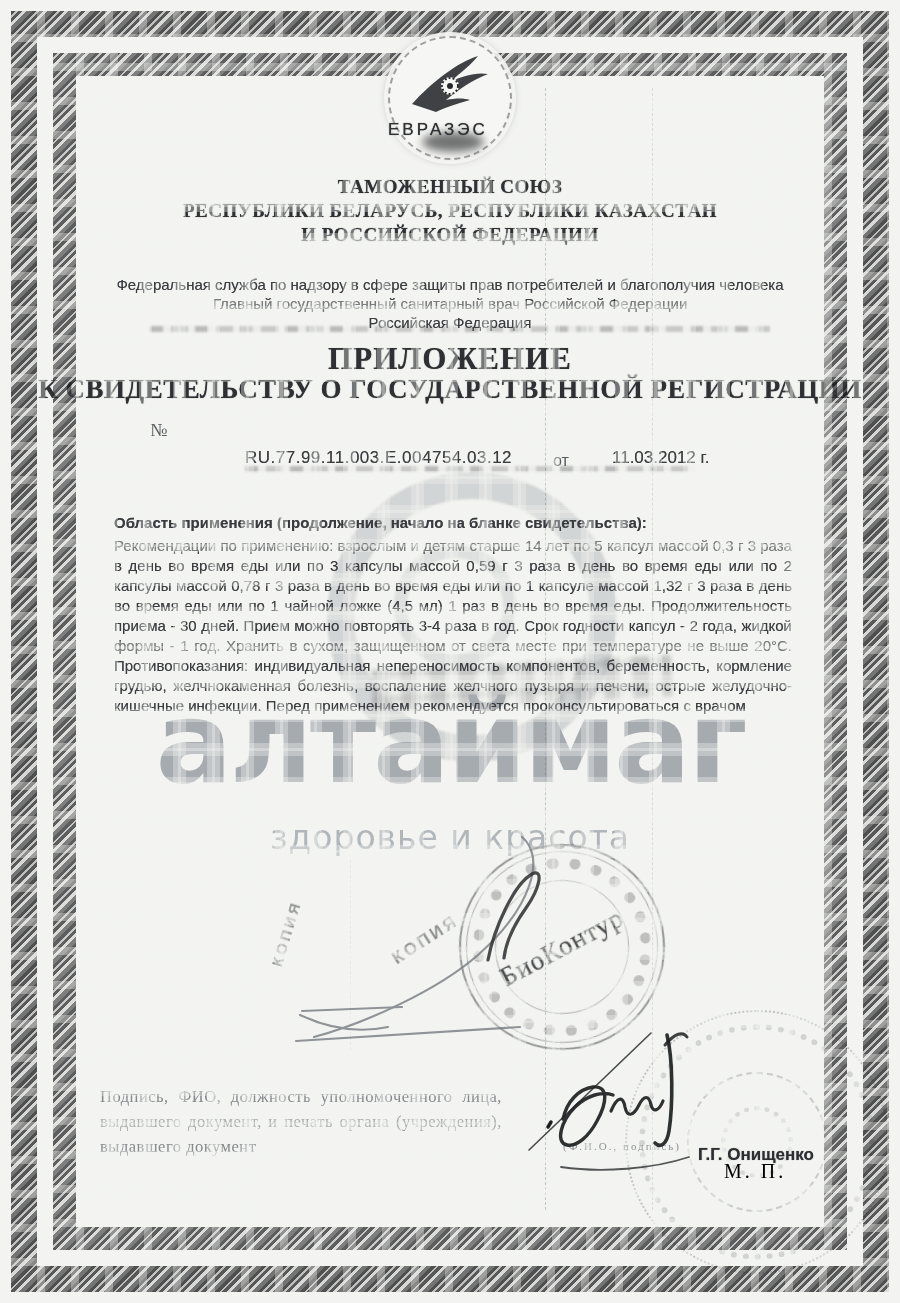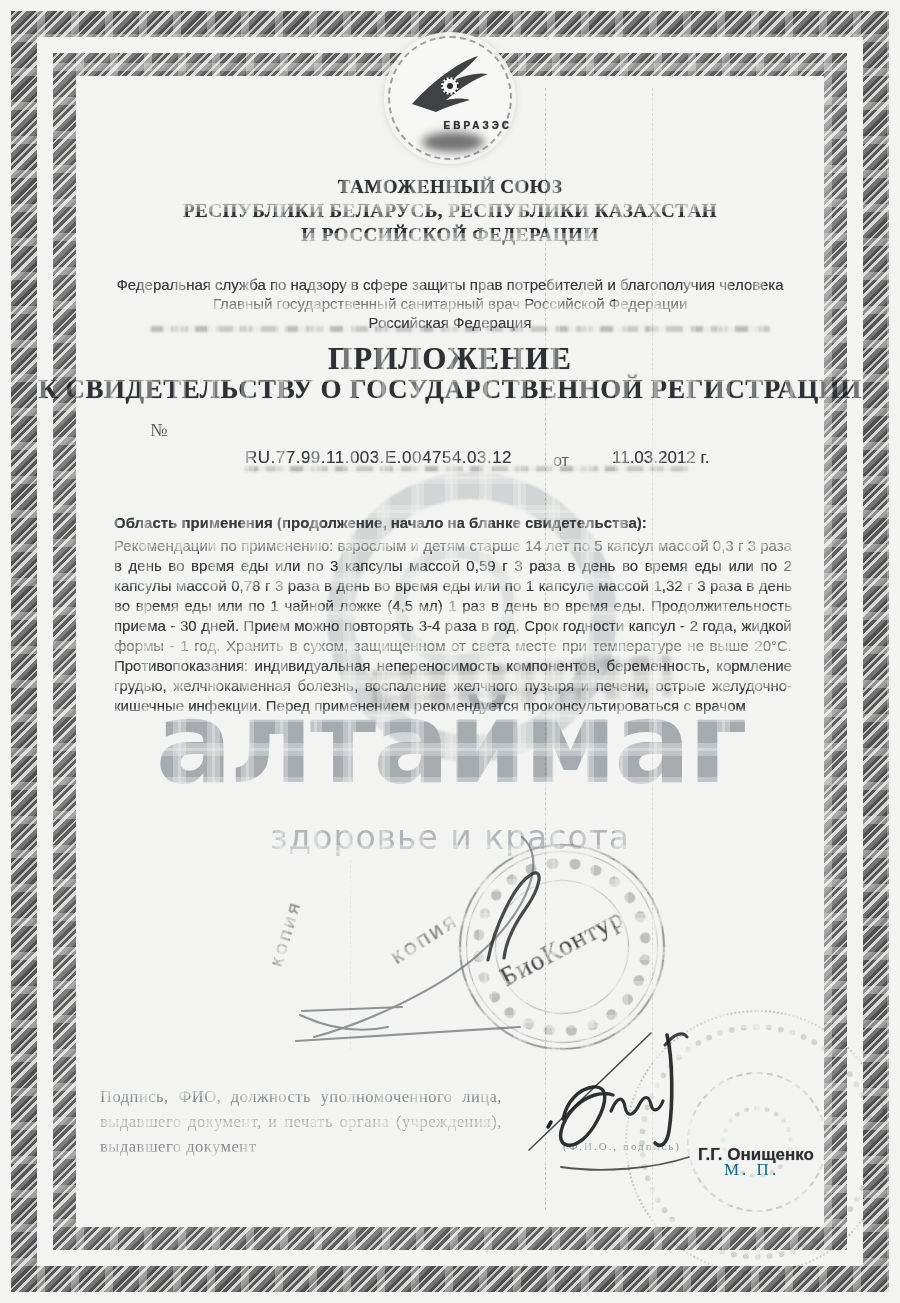--- a/index.html
+++ b/index.html
@@ -21,21 +21,21 @@
   .frame.outer::after,.frame.inner::after{content:"";position:absolute;inset:-26px;
     background:repeating-linear-gradient(0deg,rgba(243,244,241,0) 0 26px,rgba(243,244,241,.35) 26px 34px),
                repeating-linear-gradient(90deg,rgba(243,244,241,0) 0 26px,rgba(243,244,241,.35) 26px 34px);
     mix-blend-mode:lighten;}
   
   .badge{left:388px;top:36px;width:124px;height:124px;z-index:10;}
   .badge .disc{position:absolute;inset:0;background:#f6f7f4;border-radius:50%;
     border:2px dashed rgba(120,122,125,.7);box-shadow:0 0 0 4px rgba(246,247,244,.9),0 0 9px rgba(60,60,60,.5);}
   .badge .smudge{position:absolute;left:34px;top:96px;width:62px;height:20px;background:#2c2d2f;
     border-radius:50%;filter:blur(4px);opacity:.65;}
-  .badge .label{position:absolute;left:0;right:0;top:84px;text-align:right;font-size:10px;font-weight:700;
+  .badge .label{position:absolute;left:0;right:0;top:84px;text-align:left;font-size:17px;font-weight:400;
     letter-spacing:3px;color:#2f3134;text-shadow:0 0 1px rgba(47,49,52,.8);}
   
   .micro{height:6px;filter:blur(.8px);opacity:.6;z-index:3;
     background:repeating-linear-gradient(90deg,rgba(72,74,78,.55) 0 13px,rgba(72,74,78,.07) 13px 21px,rgba(72,74,78,.42) 21px 38px,rgba(72,74,78,.05) 38px 45px);}
   
   .fold{width:0;border-left:1px dashed rgba(85,90,96,.30);z-index:3;}
   
   .ringmark{left:327px;top:472px;width:236px;height:236px;border-radius:50%;
     border:27px solid rgba(148,153,158,.34);filter:blur(1.2px);z-index:1;}
   .ringmark::after{content:"";position:absolute;left:40px;top:46px;width:96px;height:96px;border-radius:50%;
@@ -166,15 +166,15 @@
       <path d="M152 20 c6 24 6 70 2 96 c-2 12 -8 18 -14 12" stroke-width="3.6" opacity=".92"></path>
       <path d="M150 30 c10 -12 18 -14 22 -8" stroke-width="3" opacity=".85"></path>
       <path d="M46 152 c40 6 92 2 128 -10" stroke-width="1.8" opacity=".75"></path>
     </g>
   </svg>
 
   <div class="abs serif faded" style="left:563px;top:1140px;font-size:11px;letter-spacing:2px;color:rgba(118,121,126,.8);z-index:3;">(Ф.И.О., подпись)</div>
 
   <div class="abs sans" style="left:698px;top:1116px;font-size:17px;font-weight:700;color:#2c2e31;text-shadow:0 0 1px rgba(44,46,49,.6);z-index:5;">Г.Г. Онищенко</div>
 
-  <div class="abs serif" style="left:724px;top:1160px;font-size:17px;letter-spacing:3px;color:#0369a1;z-index:5;">М. П.</div>
+  <div class="abs serif" style="left:724px;top:1160px;font-size:20px;letter-spacing:3px;color:#000000;z-index:5;">М. П.</div>
 
 </div>
 
 </body></html>

